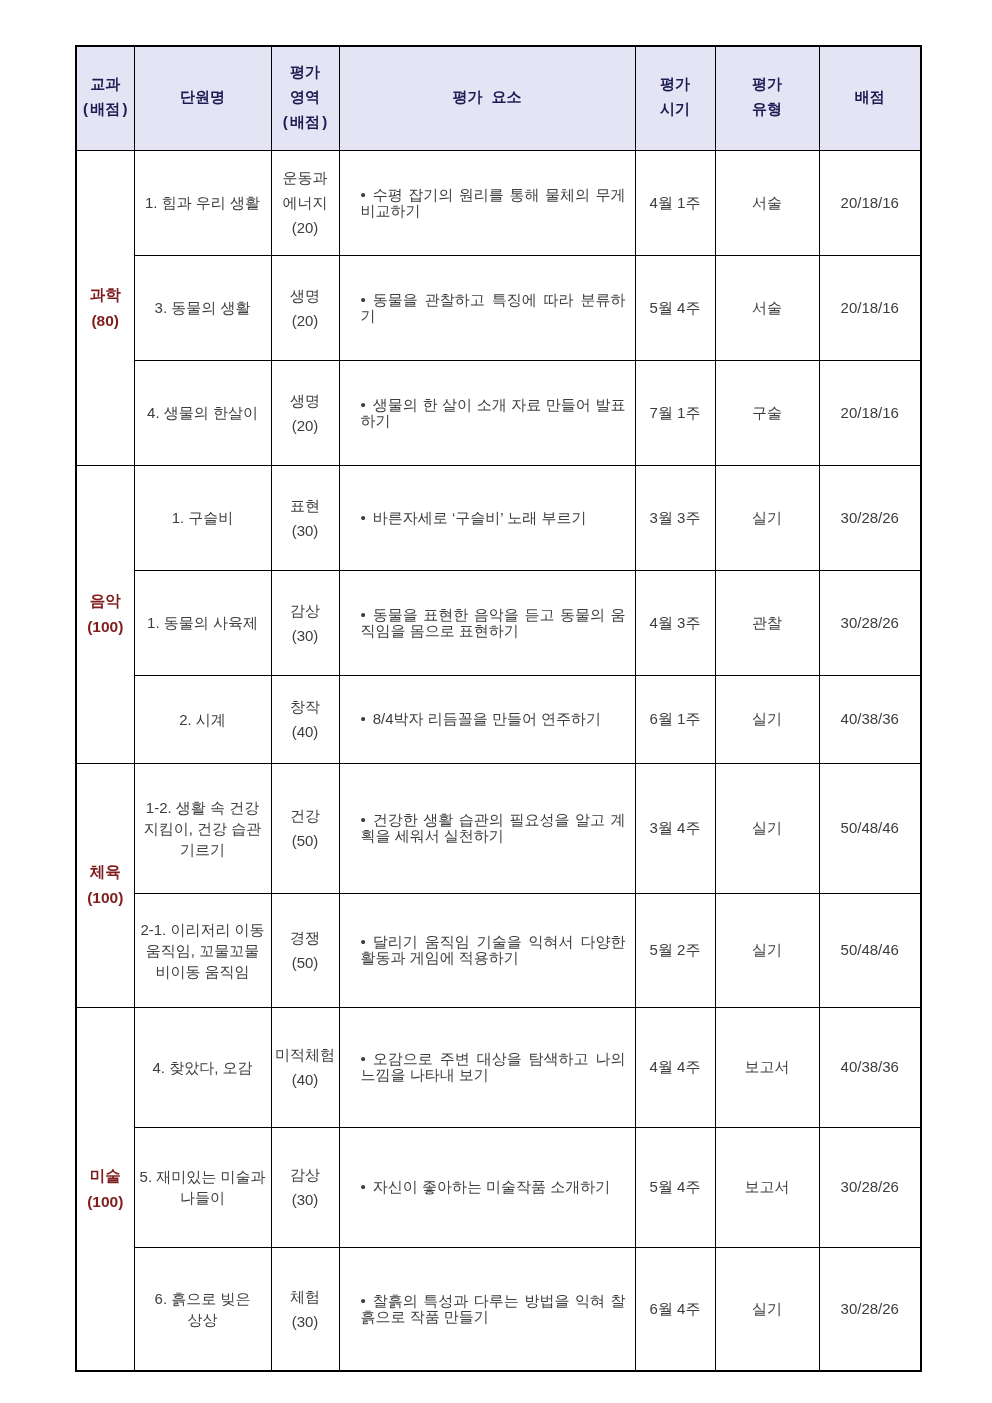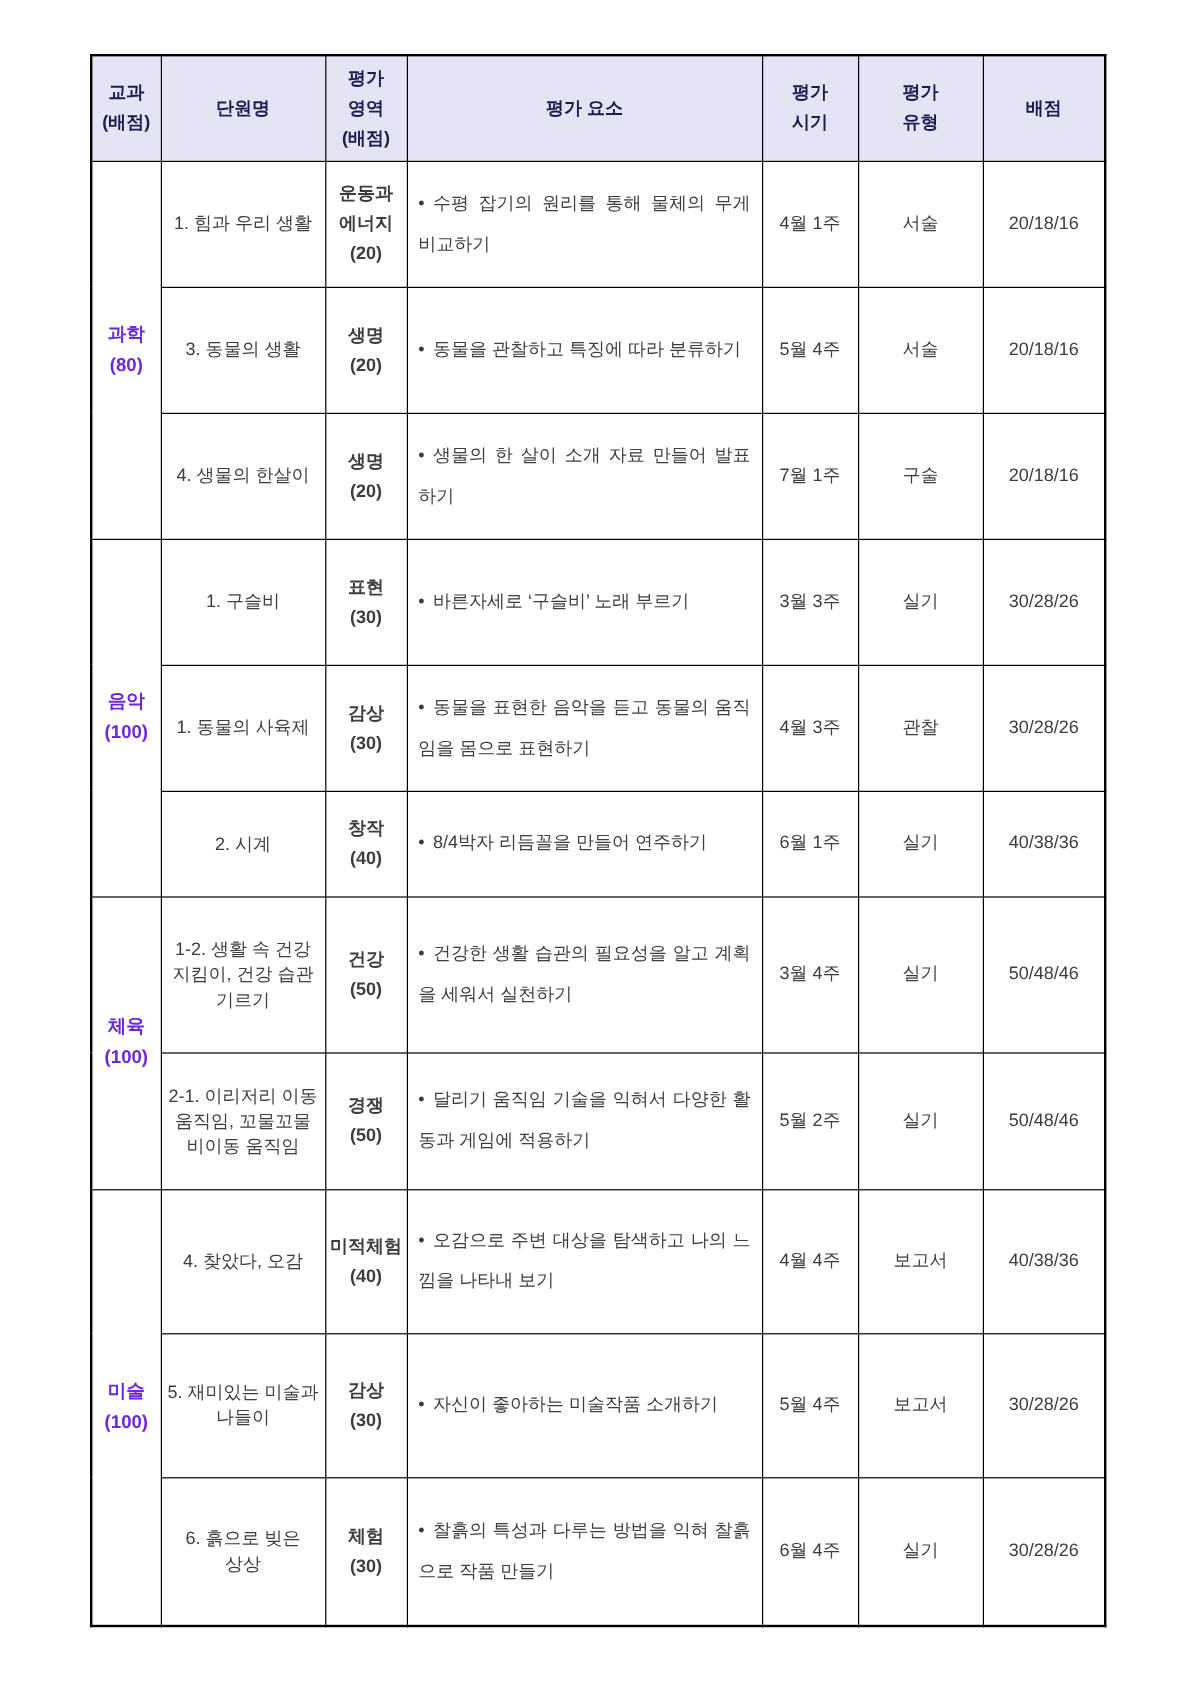--- a/index.html
+++ b/index.html
@@ -38,53 +38,53 @@
     font-weight: bold;
     font-size: 15px;
     line-height: 25px;
     word-break: keep-all;
   }
   .eval td {
     font-size: 15px;
     color: #3d3d3d;
     background: #ffffff;
   }
-  tr.h110 { height: 88px; }
+  tr.h110 { height: 104px; font-family: Liberation Mono, monospace; }
   tr.h105 { height: 105px; }
   tr.h88  { height: 88px; }
   tr.h130 { height: 130px; }
   tr.h114 { height: 114px; }
   tr.h120 { height: 120px; }
   tr.h118 { height: 124px; }
 
   td.subject-cell {
     font-weight: bold;
-    color: #6d28d9;
+    color: #7f1d1d;
     font-size: 15.5px;
     line-height: 26px;
   }
   td.unit-cell {
     word-break: keep-all;
     line-height: 21px;
     padding: 0 5px;
   }
   td.area-cell {
     word-break: keep-all;
     line-height: 25px;
     padding: 0 2px;
-    font-weight: bold;
   }
   td.element-cell {
     text-align: left;
     padding: 0 9px;
   }
   .element-text {
     text-align: justify;
     word-break: break-all;
-    line-height: 34px;
+    line-height: 16px;
+    margin-left: 12px;
   }
   .bullet {
     margin-right: 7px;
   }
   td.period-cell, td.type-cell, td.points-cell {
     line-height: 22px;
   }
 </style>
 </head>
 <body>

